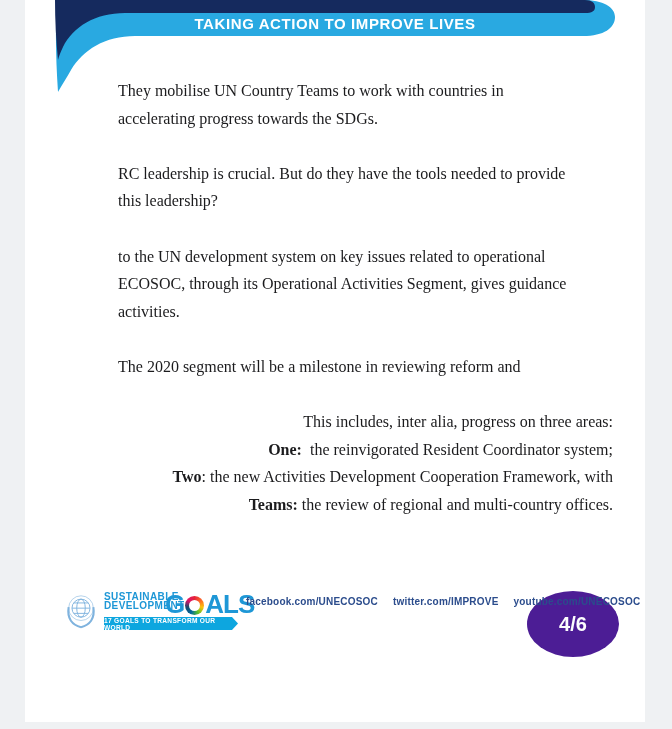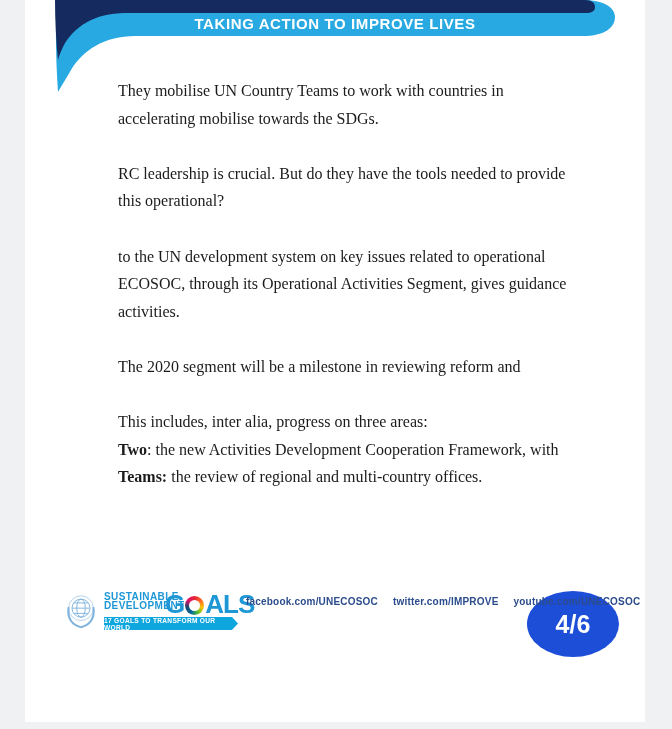--- a/index.html
+++ b/index.html
@@ -21,21 +21,21 @@
     letter-spacing:0.6px;
   }
   
   .body-text {
     position:absolute; left:93px; top:45px; width:495px;
     color:#1b1b1d;
     font-family:Liberation Serif, serif;
     font-size:16px; line-height:27.6px;margin-top:32px;
   }
   .para { margin-bottom:27.6px; }
-  .para:last-child { margin-bottom:0; }
+  .para:last-child { margin-bottom:0;text-align:right; }
   .bline { white-space:pre-wrap; }
   .bline b { font-weight:700; }
   
   .footer { position:absolute; left:0; top:588px; width:620px; height:70px; }
   .un-emblem { position:absolute; left:37px; top:4px; width:38px; height:38px; }
   .sdg-words {
     position:absolute; left:79px; top:4px;
     color:#1e97d6; font-weight:700; font-size:10px; line-height:9px;
     letter-spacing:0.4px;
   }
@@ -58,56 +58,57 @@
     clip-path:polygon(0 0, 95.5% 0, 100% 50%, 95.5% 100%, 0 100%);
   }
   .social-links {
     position:absolute; left:221px; top:8px; display:flex; gap:15px;
     color:#2b4c8c; font-weight:700; font-size:10px; letter-spacing:0.2px;
     z-index:2; white-space:nowrap;
   }
   .social-links span { cursor:pointer; }
   .page-bubble {
     position:absolute; left:502px; top:3px; width:92px; height:66px;
-    border-radius:50%; background:#1d4ed8; z-index:1;
+    border-radius:50%; background:#4c1d95; z-index:1;
     display:flex; align-items:center; justify-content:center;
-    color:#fcfdfe; font-weight:700; font-size:25px;
+    color:#fcfdfe; font-weight:700; font-size:20px;
   }
 </style>
 </head>
 <body>
 
 <div class="screen">
   <div class="page">
 
     <svg class="swoosh" viewBox="0 0 620 100" aria-hidden="true">
       <path fill="#29a9e1" d="M558,0 C578,0 590,7 590,17 C590,28 579,36 558,36 L110,36 C80,36 58,50 46,70 C42,77 37,85 33,92 C31,62 30,28 32,6 C33,2 35,0 40,0 Z"></path>
       <path fill="#152a5e" d="M30,0 L560,0 C567,0 570,3 570,7 C570,11 567,13 560,13 L100,13 C70,13 48,27 38,47 C36,51 34,56 33,60 C31,40 30,20 30,0 Z"></path>
     </svg>
     <div class="band-title">TAKING ACTION TO IMPROVE LIVES</div>
 
     <div class="body-text">
       <div class="para">
         <div class="bline">They mobilise UN Country Teams to work with countries in</div>
-        <div class="bline">accelerating mobilise towards the SDGs.</div>
+        <div class="bline">accelerating progress towards the SDGs.</div>
       </div>
       <div class="para">
         <div class="bline">RC leadership is crucial. But do they have the tools needed to provide</div>
-        <div class="bline">this operational?</div>
+        <div class="bline">this leadership?</div>
       </div>
       <div class="para">
         <div class="bline">to the UN development system on key issues related to operational</div>
         <div class="bline">ECOSOC, through its Operational Activities Segment, gives guidance</div>
         <div class="bline">activities.</div>
       </div>
       <div class="para">
         <div class="bline">The 2020 segment will be a milestone in reviewing reform and</div>
       </div>
       <div class="para">
         <div class="bline">This includes, inter alia, progress on three areas:</div>
+        <div class="bline"><b>One:</b><span>  the reinvigorated Resident Coordinator system;</span></div>
         <div class="bline"><b>Two</b><span>: the new Activities Development Cooperation Framework, with</span></div>
         <div class="bline"><b>Teams:</b><span> the review of regional and multi-country offices.</span></div>
       </div>
     </div>
 
     <div class="footer">
 
       <svg class="un-emblem" viewBox="0 0 40 40" aria-hidden="true">
         <g stroke="#7fb3de" fill="none" stroke-width="1">
           <circle cx="20" cy="17" r="9.5"></circle>

